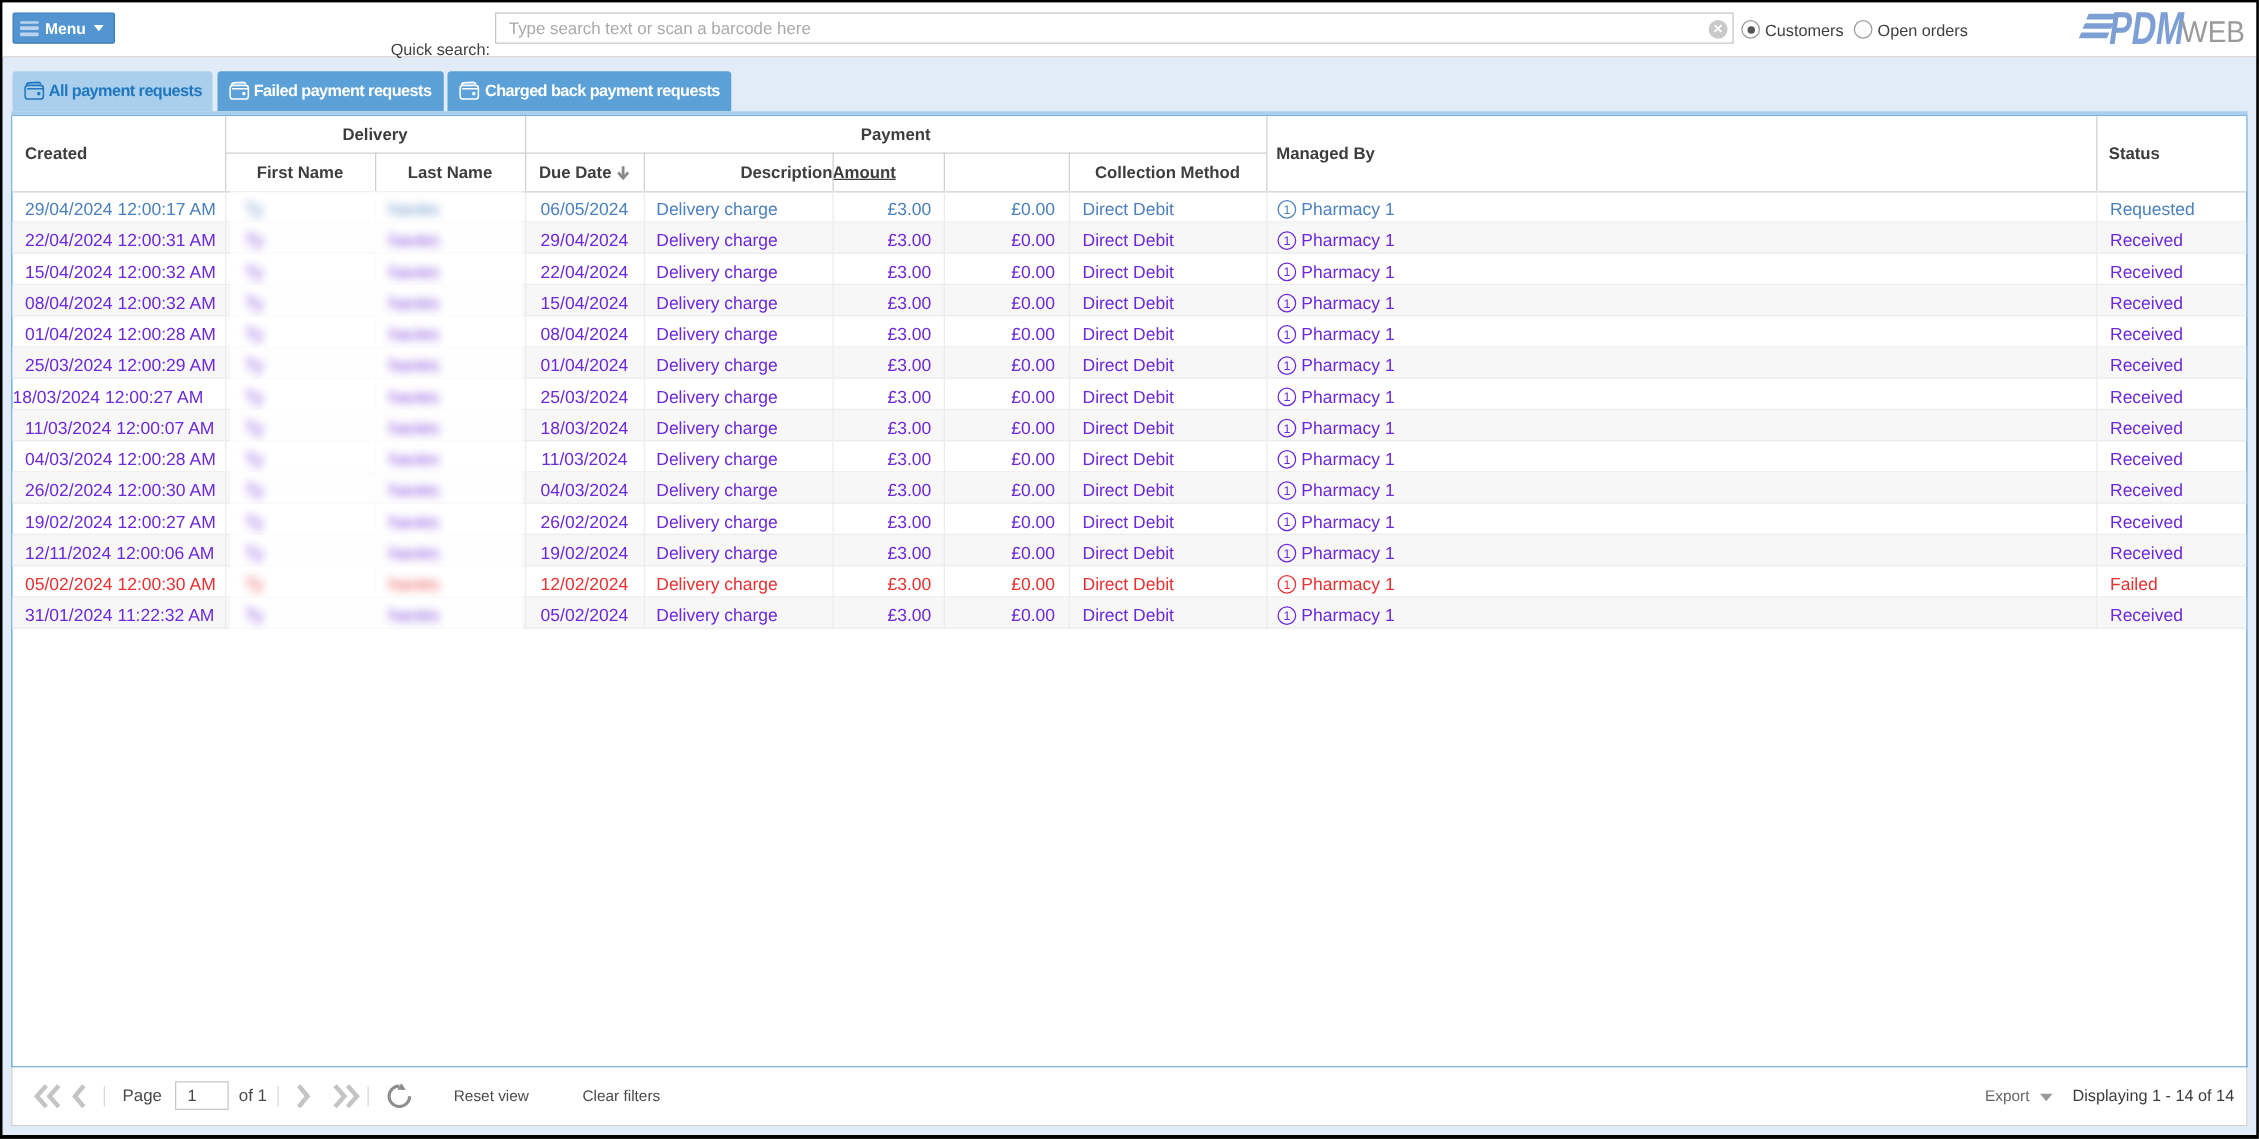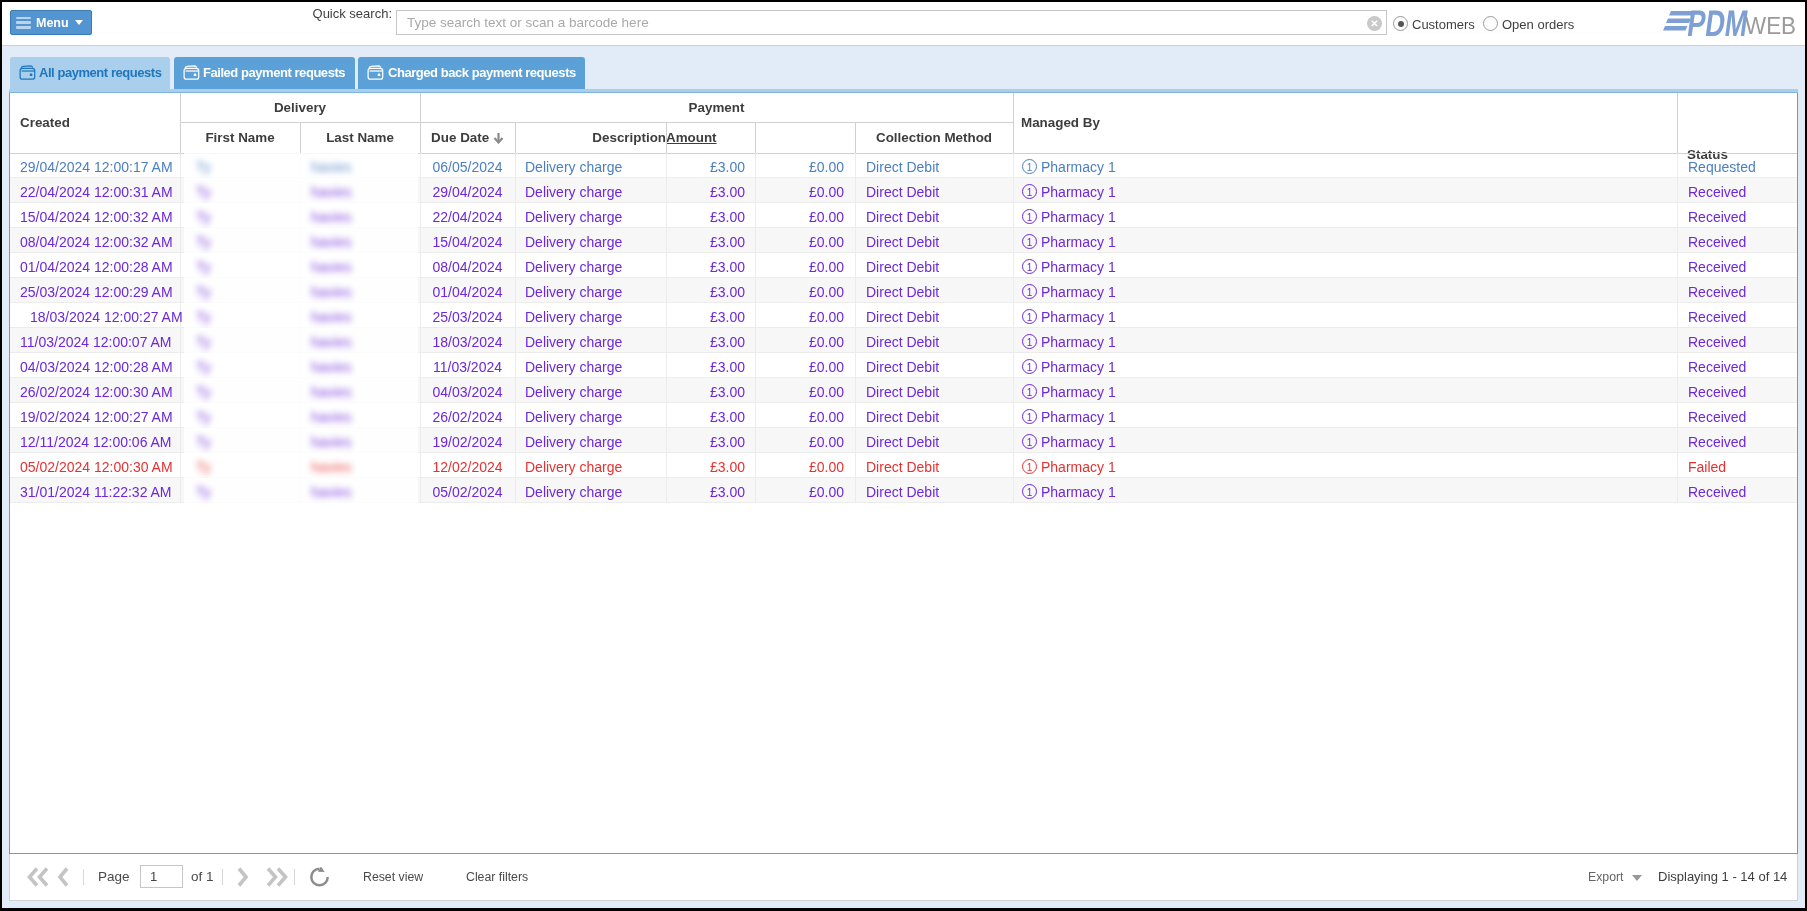--- a/index.html
+++ b/index.html
@@ -7,21 +7,21 @@
 body{font-family:"Liberation Sans",sans-serif;background:#000}
 #page{position:relative;width:1807px;height:911px;background:#000}
 #inner{position:absolute;left:2px;top:2px;width:1803px;height:906px;background:#e2ecf8;overflow:hidden}
 
 #topbar{position:absolute;left:0;top:0;width:1803px;height:44px;background:#fff;border-bottom:1px solid #cfcfcf}
 #menubtn{position:absolute;left:8px;top:8px;width:82px;height:25px;background:#5295d0;border:1px solid #3a7cb6;border-radius:2px;color:#fff}
 #menubtn .bars{position:absolute;left:5px;top:5.5px;width:15px;height:13px}
 #menubtn .bars i{display:block;height:2.5px;background:#b9d4ec;border-radius:1px;margin-bottom:2.4px}
 #menubtn .mtxt{position:absolute;left:25px;top:5px;font-size:12.5px;font-weight:bold}
 #menubtn .caret{position:absolute;left:64px;top:9px;width:0;height:0;border-left:4.5px solid transparent;border-right:4.5px solid transparent;border-top:5px solid #fff}
-#qlabel{position:absolute;left:230px;top:4px;width:160px;text-align:right;font-size:13px;color:#3f3f3f}
+#qlabel{position:absolute;left:230px;top:30px;width:160px;text-align:right;font-size:13px;color:#3f3f3f}
 #qinput{position:absolute;left:394px;top:8px;width:991px;height:25px;background:#fff;border:1px solid #c6c6c6;font-size:13.5px;color:#a9a9a9;line-height:23px;padding-left:10px}
 #qclear{position:absolute;left:1365px;top:14px;width:15px;height:15px;border-radius:50%;background:#c9c9c9;color:#fff;font-size:10px;line-height:15px;text-align:center;font-weight:bold}
 .radio{position:absolute;top:14px;width:15px;height:15px;border-radius:50%;border:1px solid #9b9b9b;background:#fdfdfd}
 .radio.sel:after{content:"";position:absolute;left:3.5px;top:3.5px;width:6px;height:6px;border-radius:50%;background:#555}
 .rlabel{position:absolute;top:15px;font-size:13px;color:#3f3f3f}
 
 .tab{position:absolute;top:55px;height:32px;border-radius:3px 3px 0 0;font-size:13px;font-weight:bold;letter-spacing:-0.45px;color:#fff;background:#5ba0d6;line-height:32px}
 .tab svg{position:absolute;left:9px;top:7px}
 .tab .t{position:absolute;left:30px;top:0;white-space:nowrap}
 #tab1{left:8px;width:160px;background:#a9cfec;color:#2077be}
@@ -124,21 +124,21 @@
       </div>
   <div id="tabband"></div>
   <div id="tabband2"></div>
 
   <div id="panel">
     <div id="ghead">
           <div class="hc" style="left:0px;top:0px;width:170px;height:60px;line-height:60px;padding-left:10px;">Created</div>
           <div class="hc" style="left:170px;top:0px;width:240px;height:29px;line-height:29px;text-align:center;">Delivery</div>
           <div class="hc" style="left:410px;top:0px;width:593px;height:29px;line-height:29px;text-align:center;">Payment</div>
           <div class="hc" style="left:1003px;top:0px;width:664px;height:60px;line-height:60px;padding-left:8px;">Managed By</div>
-          <div class="hc" style="left:1667px;top:0px;width:120px;height:60px;line-height:60px;padding-left:10px;margin-top:32px;">Status</div>
+          <div class="hc" style="left:1667px;top:0px;width:120px;height:60px;line-height:60px;padding-left:10px;">Status</div>
           <div class="hc" style="left:170px;top:29px;width:120px;height:31px;line-height:31px;text-align:center;">First Name</div>
           <div class="hc" style="left:290px;top:29px;width:120px;height:31px;line-height:31px;text-align:center;">Last Name</div>
           <div class="hc" style="left:410px;top:29px;width:95px;height:31px;line-height:31px;text-align:center;">Due Date <svg width="11" height="12" style="vertical-align:-2px" viewBox="0 0 11 12">
               <path d="M5.5 1 L5.5 9" stroke="#8a8a8a" stroke-width="2.2" fill="none"></path>
               <path d="M1.5 6 L5.5 10.5 L9.5 6" stroke="#8a8a8a" stroke-width="2.2" fill="none" stroke-linejoin="miter"></path>
             </svg></div>
           <div class="hc" style="left:505px;top:29px;width:151px;height:31px;line-height:31px;text-align:right;">Description</div>
           <div class="hc" style="left:656px;top:29px;width:89px;height:31px;line-height:31px;text-align:left;text-decoration:underline;">Amount</div>
           <div class="hc" style="left:745px;top:29px;width:100px;height:31px;line-height:31px;text-align:center;margin-top:48px;">Admin Fee</div>
           <div class="hc" style="left:845px;top:29px;width:158px;height:31px;line-height:31px;text-align:center;">Collection Method</div>
@@ -290,21 +290,21 @@
           <div class="row c-green" style="top:210px">
             <div class="vline" style="left:170px"></div>
             <div class="vline" style="left:290px"></div>
             <div class="vline" style="left:410px"></div>
             <div class="vline" style="left:505px"></div>
             <div class="vline" style="left:656px"></div>
             <div class="vline" style="left:745px"></div>
             <div class="vline" style="left:845px"></div>
             <div class="vline" style="left:1003px"></div>
             <div class="vline" style="left:1667px"></div>
-            <div class="cell" style="left:0px;width:170px;padding-left:20px;">18/03/2024 12:00:27 AM</div>
+            <div class="cell" style="left:0px;width:170px;padding-left:0;">18/03/2024 12:00:27 AM</div>
             <div class="patch"></div>
             <span class="blurt" style="left:186px">Ty</span>
             <span class="blurt" style="left:301px">havies</span>
             <div class="cell" style="left:410px;width:95px;text-align:center;">25/03/2024</div>
             <div class="cell" style="left:505px;width:151px;padding-left:10px;">Delivery charge</div>
             <div class="cell" style="left:656px;width:89px;text-align:right;padding-right:10px;">£3.00</div>
             <div class="cell" style="left:745px;width:100px;text-align:right;padding-right:11px;">£0.00</div>
             <div class="cell" style="left:845px;width:158px;padding-left:11px;">Direct Debit</div>
             <div class="cell" style="left:1003px;width:664px;padding-left:9px;"><span class="ph">1</span>Pharmacy 1</div>
             <div class="cell" style="left:1667px;width:120px;padding-left:11px;">Received</div>

